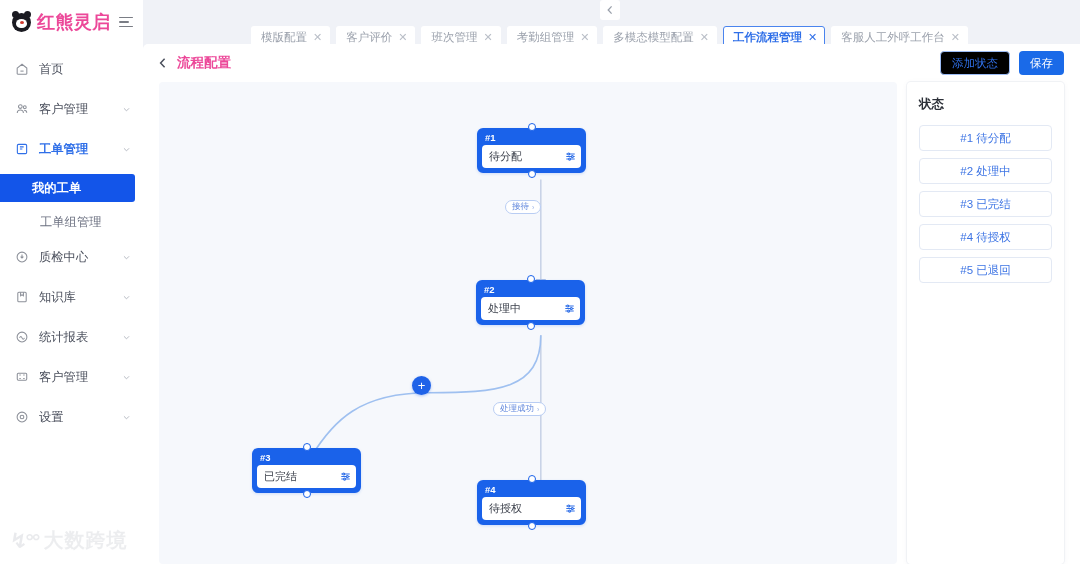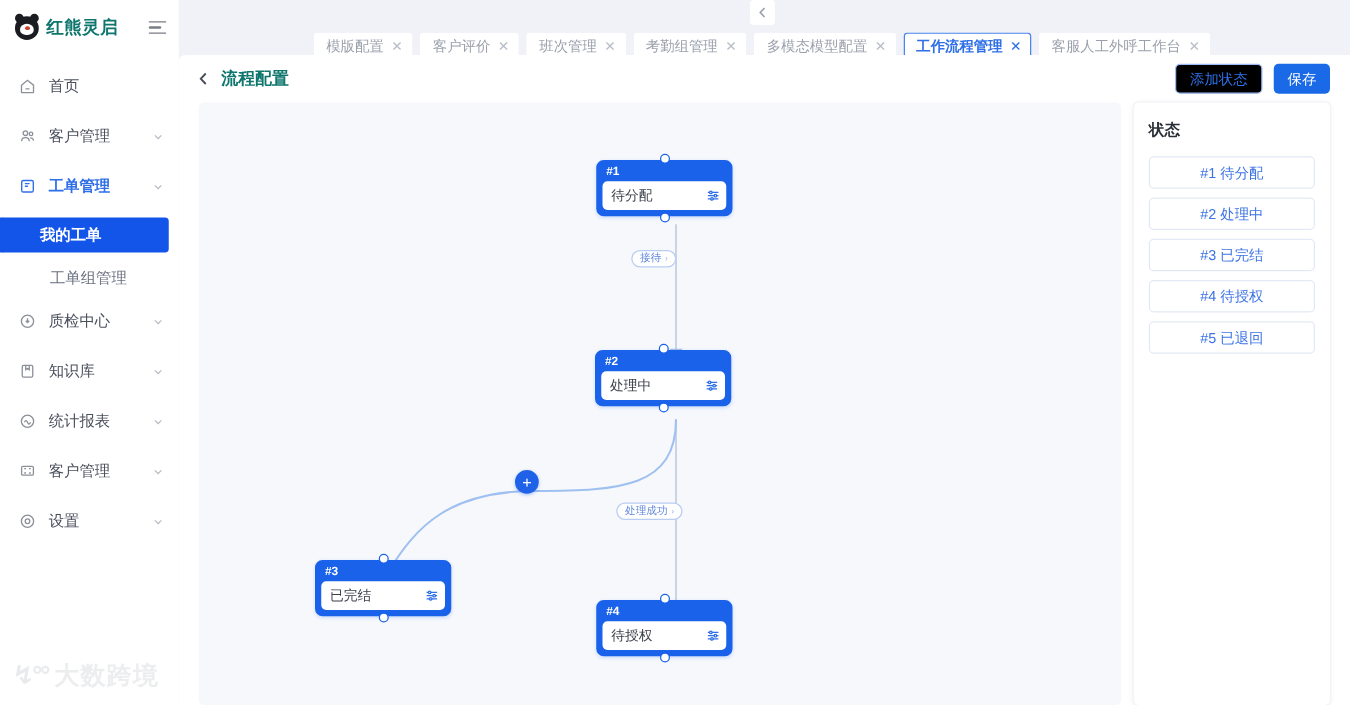--- a/index.html
+++ b/index.html
@@ -30,21 +30,21 @@
   .logo-mark:before{ left:0px; }
   .logo-mark:after{ right:0px; }
   .logo-face{
     position:absolute; left:4px; top:6px; width:11px; height:9px;
     border-radius:50% 50% 45% 45%; background:#fff;
   }
   .logo-face:before{
     content:""; position:absolute; left:3.5px; top:2.5px; width:4px; height:3px;
     border-radius:50%; background:#d03a2f;
   }
-  .logo-text { font-size:14px; font-weight:bold; letter-spacing:0.4px; color:#0f766e; }
+  .logo-text { font-size:18px; font-weight:bold; letter-spacing:0.4px; color:#ec4899; }
   .collapse-icon {
     margin-left:auto; width:14px; height:14px; position:relative; cursor:pointer;
     color:#606266;
   }
   .collapse-icon span{ position:absolute; left:0; height:1.4px; background:#7a7d85; border-radius:1px;}
   .collapse-icon span:nth-child(1){ top:2px; width:14px;}
   .collapse-icon span:nth-child(2){ top:6.3px; width:10px;}
   .collapse-icon span:nth-child(3){ top:10.6px; width:14px;}
 
   .nav { padding-top:10px; }
@@ -112,21 +112,21 @@
   .pill.green .mini-user { color:#52c41a; }
   .pill .cv { font-size:8px; color:#9aa0ab; margin-left:1px;}
 
   
   .page {
     flex:1 1 auto; background:#fff; border-radius:5px 0 0 0; margin-left:0;
     display:flex; flex-direction:column; min-height:0; position:relative;
   }
   .page-head { height:38px; display:flex; align-items:center; padding:0 16px 0 14px; }
   .back-chev { width:12px;height:12px;color:#4a4f5c; margin-right:8px; cursor:pointer; }
-  .page-title { font-size:13.5px; font-weight:bold; color:#0f766e; }
+  .page-title { font-size:13.5px; font-weight:bold; color:#ec4899; }
   .head-btns { margin-left:auto; display:flex; gap:9px; }
   .btn {
     height:24px; border-radius:4px; padding:0 11px; font-size:11.5px;
     display:flex; align-items:center; cursor:pointer;
   }
   .btn.ghost { border:1px solid #9cbcf5; color:#2f6fe8; background:#000000; }
   .btn.primary { background:#1a6ae8; color:#fff; }
 
   
   .canvas-wrap { flex:1 1 auto; display:flex; padding:0 16px 0 16px; gap:10px; min-height:0; }

